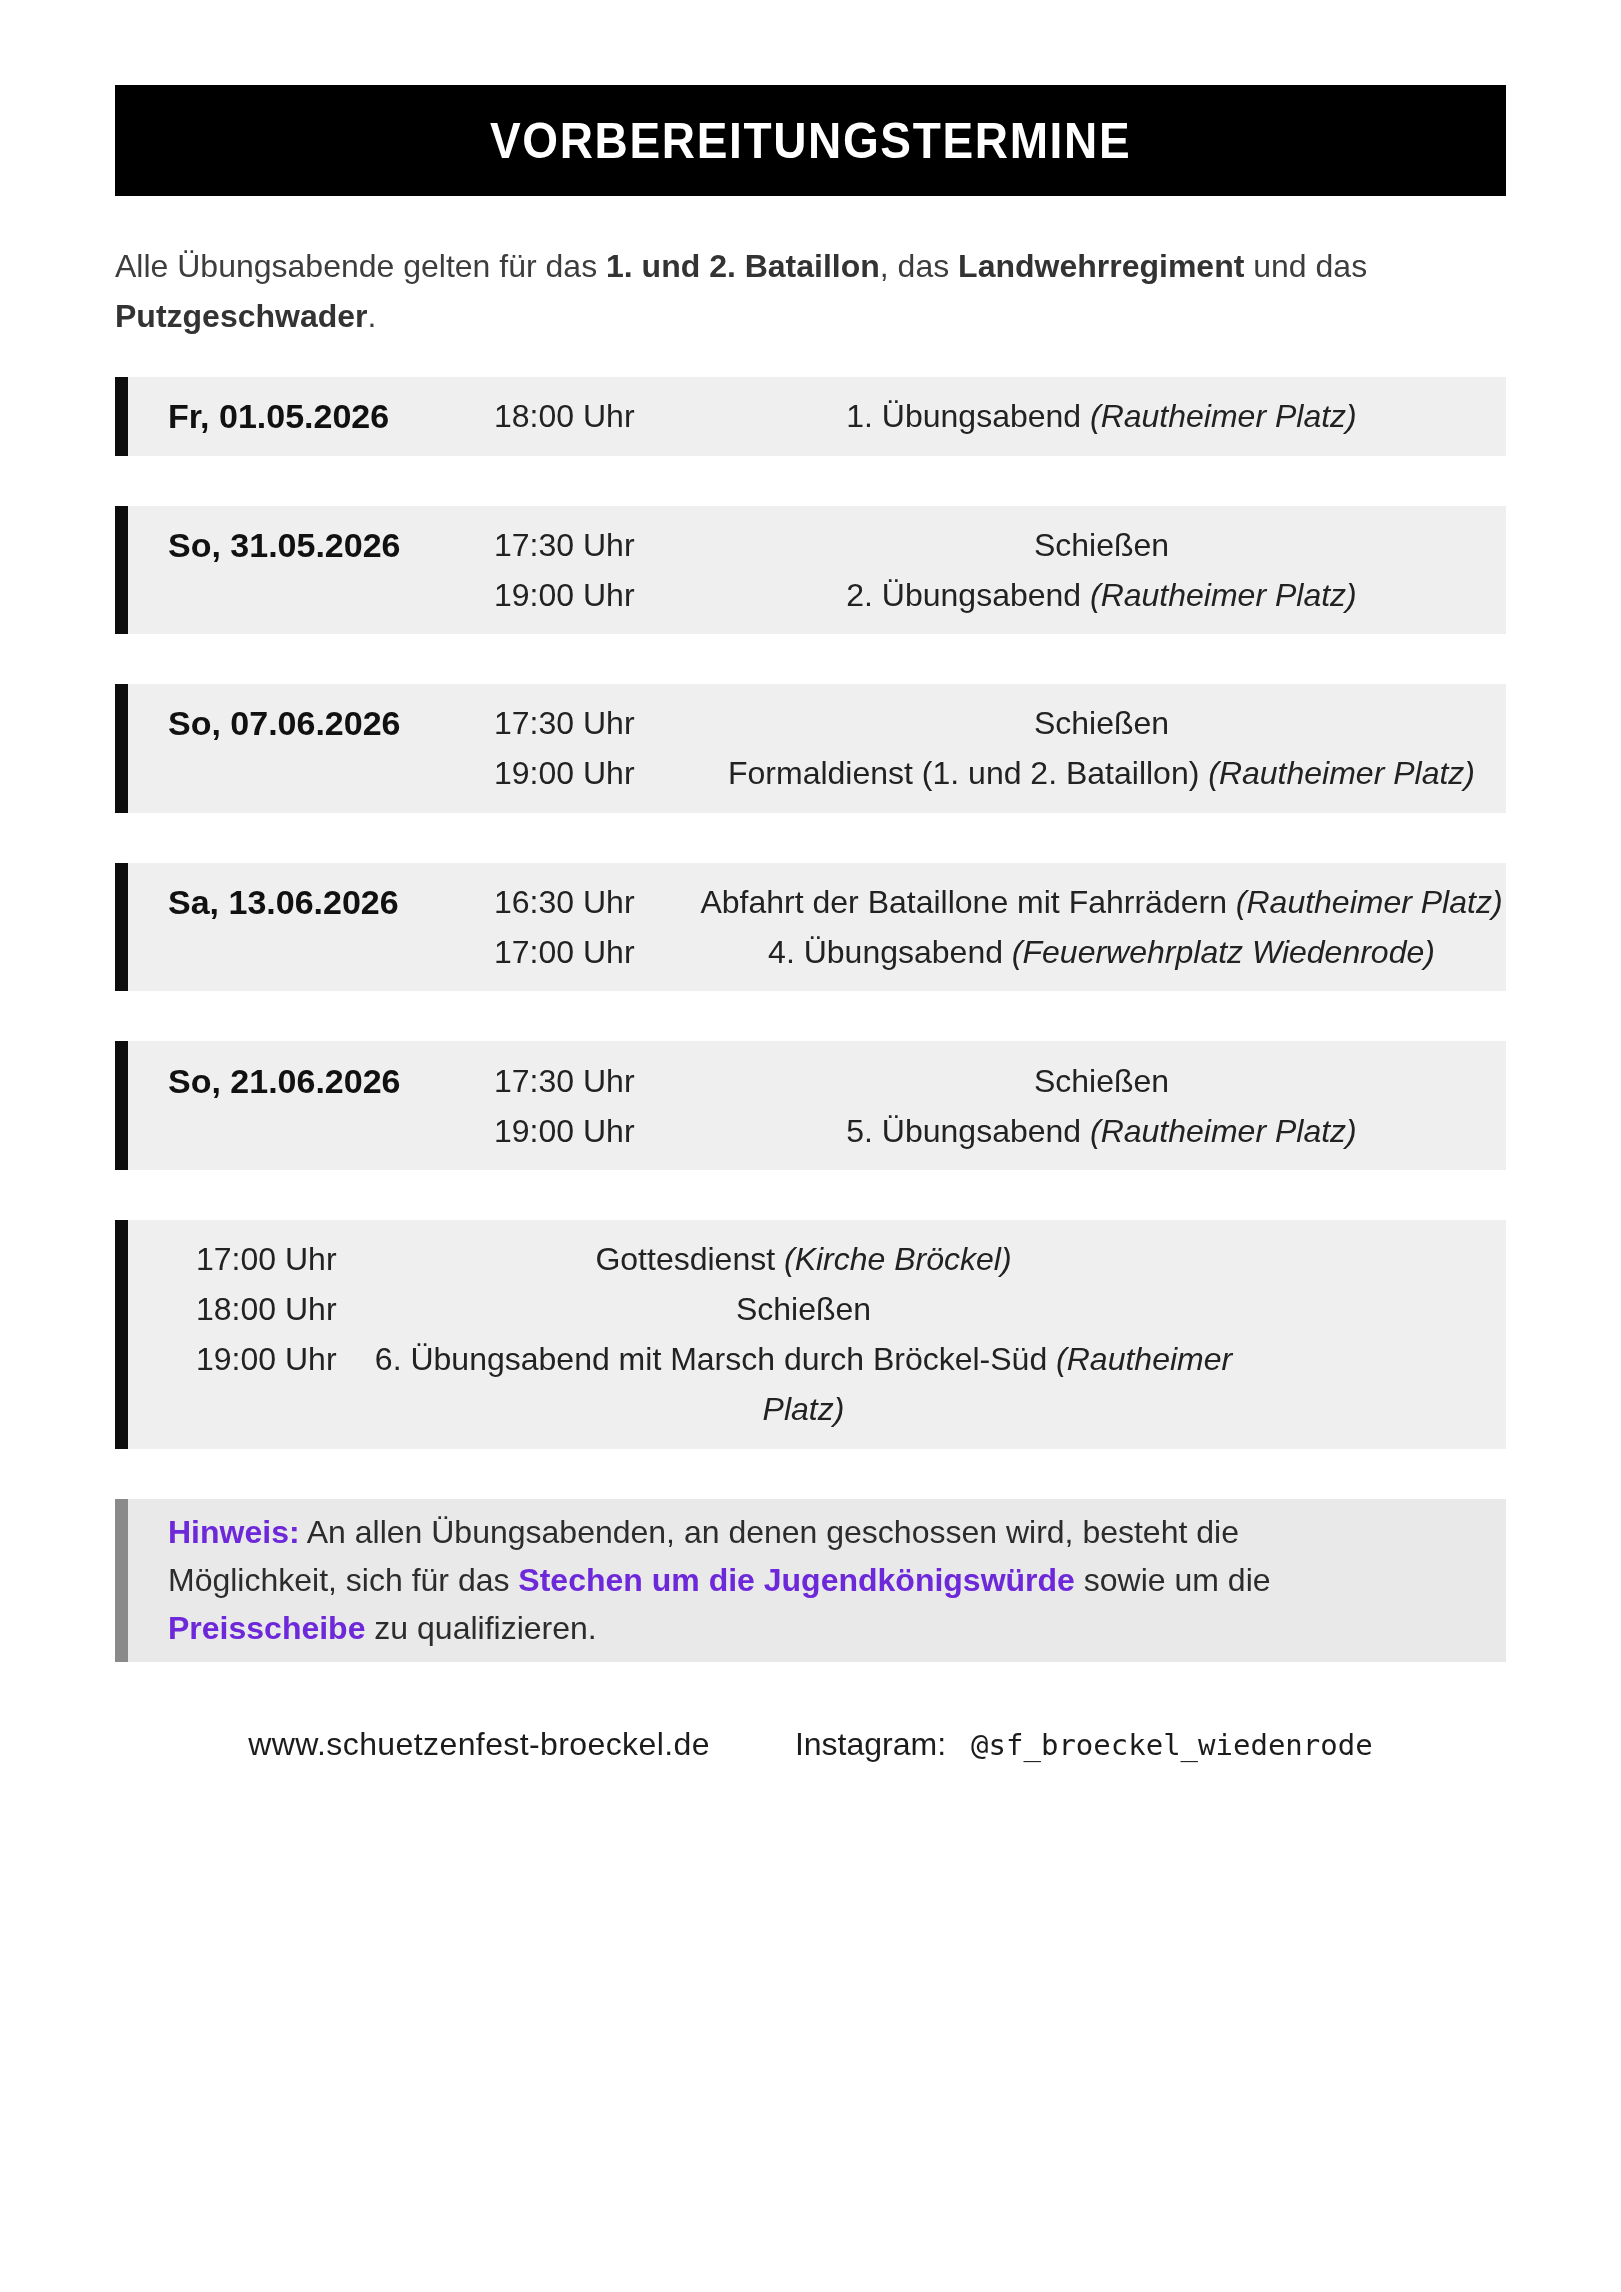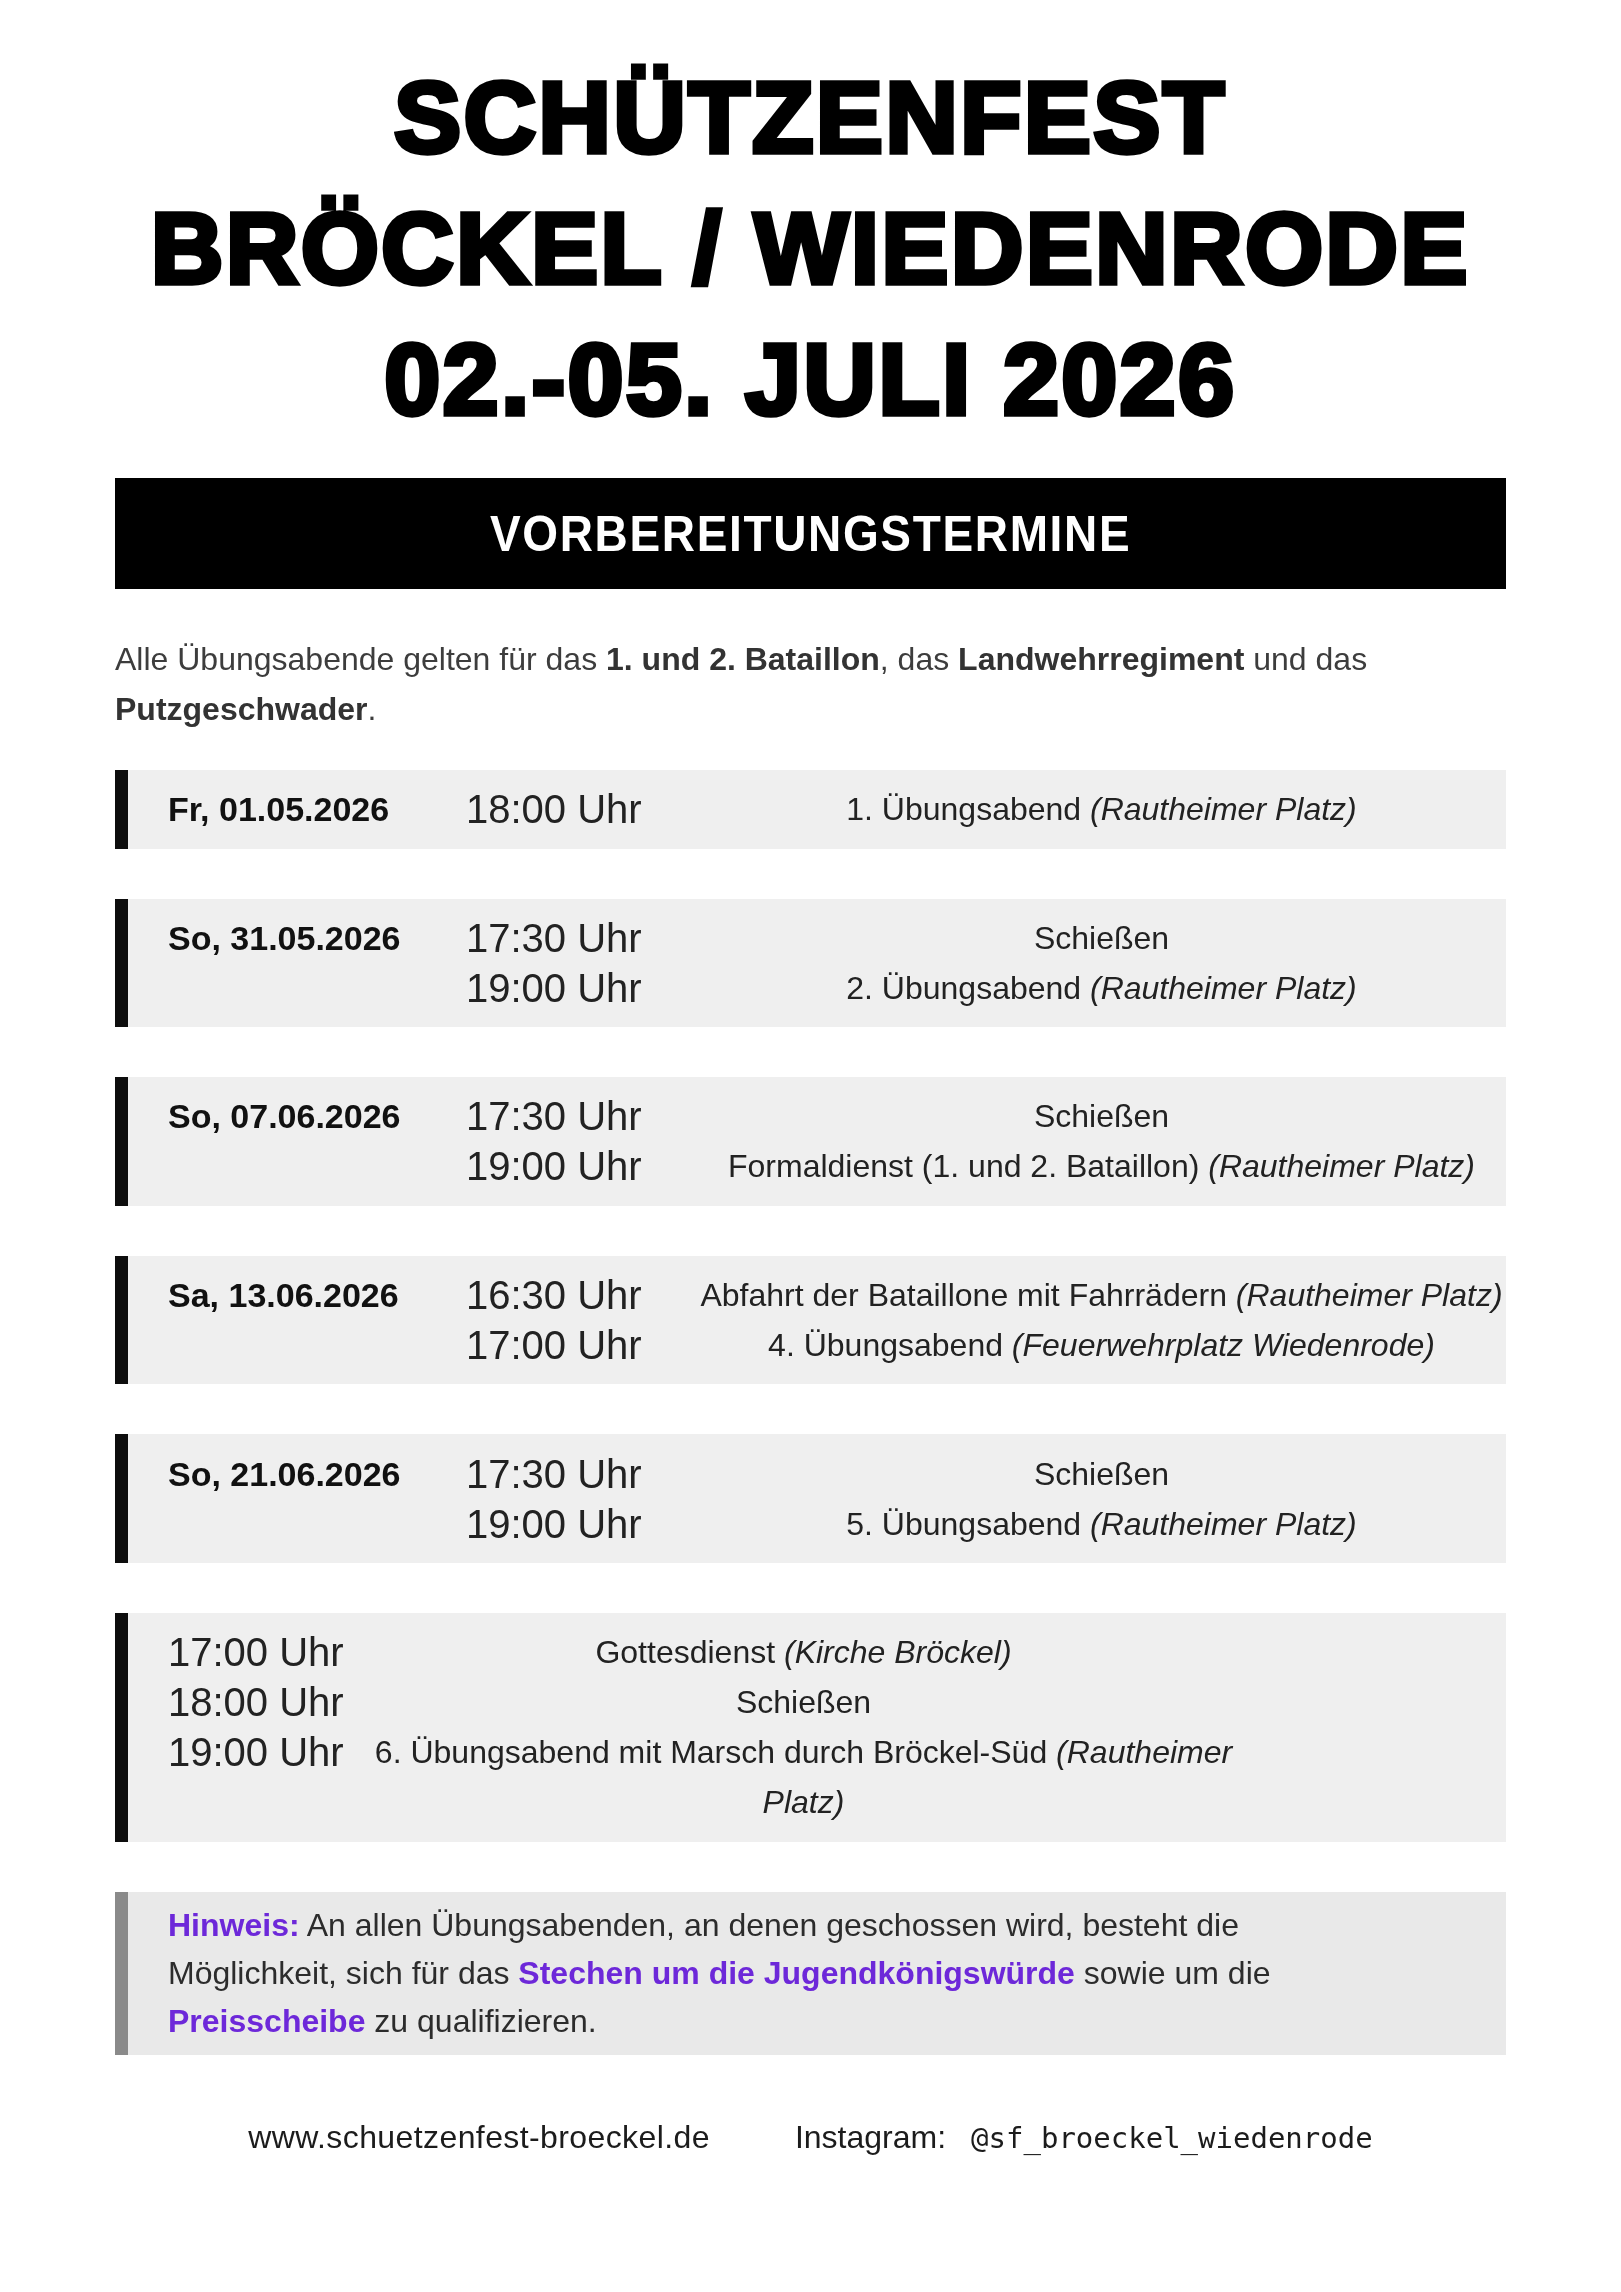--- a/index.html
+++ b/index.html
@@ -81,24 +81,25 @@
     line-height:50px;
     color:var(--ink);
     white-space:nowrap;
   }
   .entry{
     display:grid;
     grid-template-columns:199px 873px;
     align-items:start;
   }
   .time{
-    font-size:40px;
+    font-size:32px;
     line-height:50px;
     color:var(--body-text);
     white-space:nowrap;
+    margin-left:28px;
   }
   .desc{
     font-size:32px;
     line-height:50px;
     color:var(--body-text);
     max-width:873px;
     text-align:center;
   }
   .italic{font-style:italic;}
   .bold{font-weight:700;}
@@ -135,25 +136,20 @@
     font-family:"DejaVu Sans Mono",monospace;
     font-size:29px;
     color:#1c1c1c;
   }
 </style>
 </head>
 <body>
 
 <div class="page">
 
-  <h1 class="title">
-    <span class="t-line">SCHÜTZENFEST</span>
-    <span class="t-line">BRÖCKEL / WIEDENRODE</span>
-    <span class="t-line">02.-05. JULI 2026</span>
-  </h1>
 
   <div class="banner">
     <span>VORBEREITUNGSTERMINE</span>
   </div>
 
   <p class="intro"><span class="normal">Alle Übungsabende gelten für das </span><span class="bold">1. und 2. Bataillon</span><span class="normal">, das </span><span class="bold">Landwehrregiment</span><span class="normal"> und das </span><span class="bold">Putzgeschwader</span><span class="normal">.</span></p>
 
   <section class="schedule" id="schedule">
       <div class="row">
         <div class="date">Fr, 01.05.2026</div>

